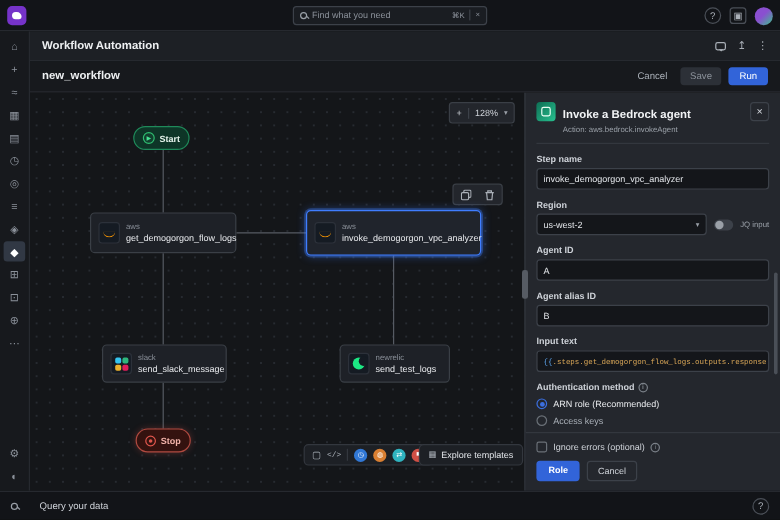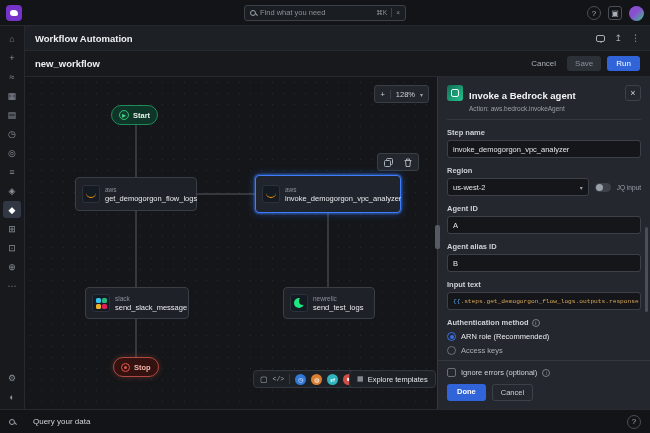--- a/index.html
+++ b/index.html
@@ -331,21 +331,21 @@
 
     <div class="f-label">Role ARN</div>
 
     <div class="p-bottom">
       <div class="chk-row">
         <span class="chk"></span>
         <span class="chk-lbl">Ignore errors (optional)</span>
         <span class="info">i</span>
       </div>
       <div class="btn-row">
-        <span class="btn-done">Done</span>
+        <span class="btn-done">Role</span>
         <span class="btn-cancel2">Cancel</span>
       </div>
     </div>
   </div>
 
   <div class="footer">
     <span class="mag"></span>
     <span class="q">Query your data</span>
     <span class="help">?</span>
   </div>

